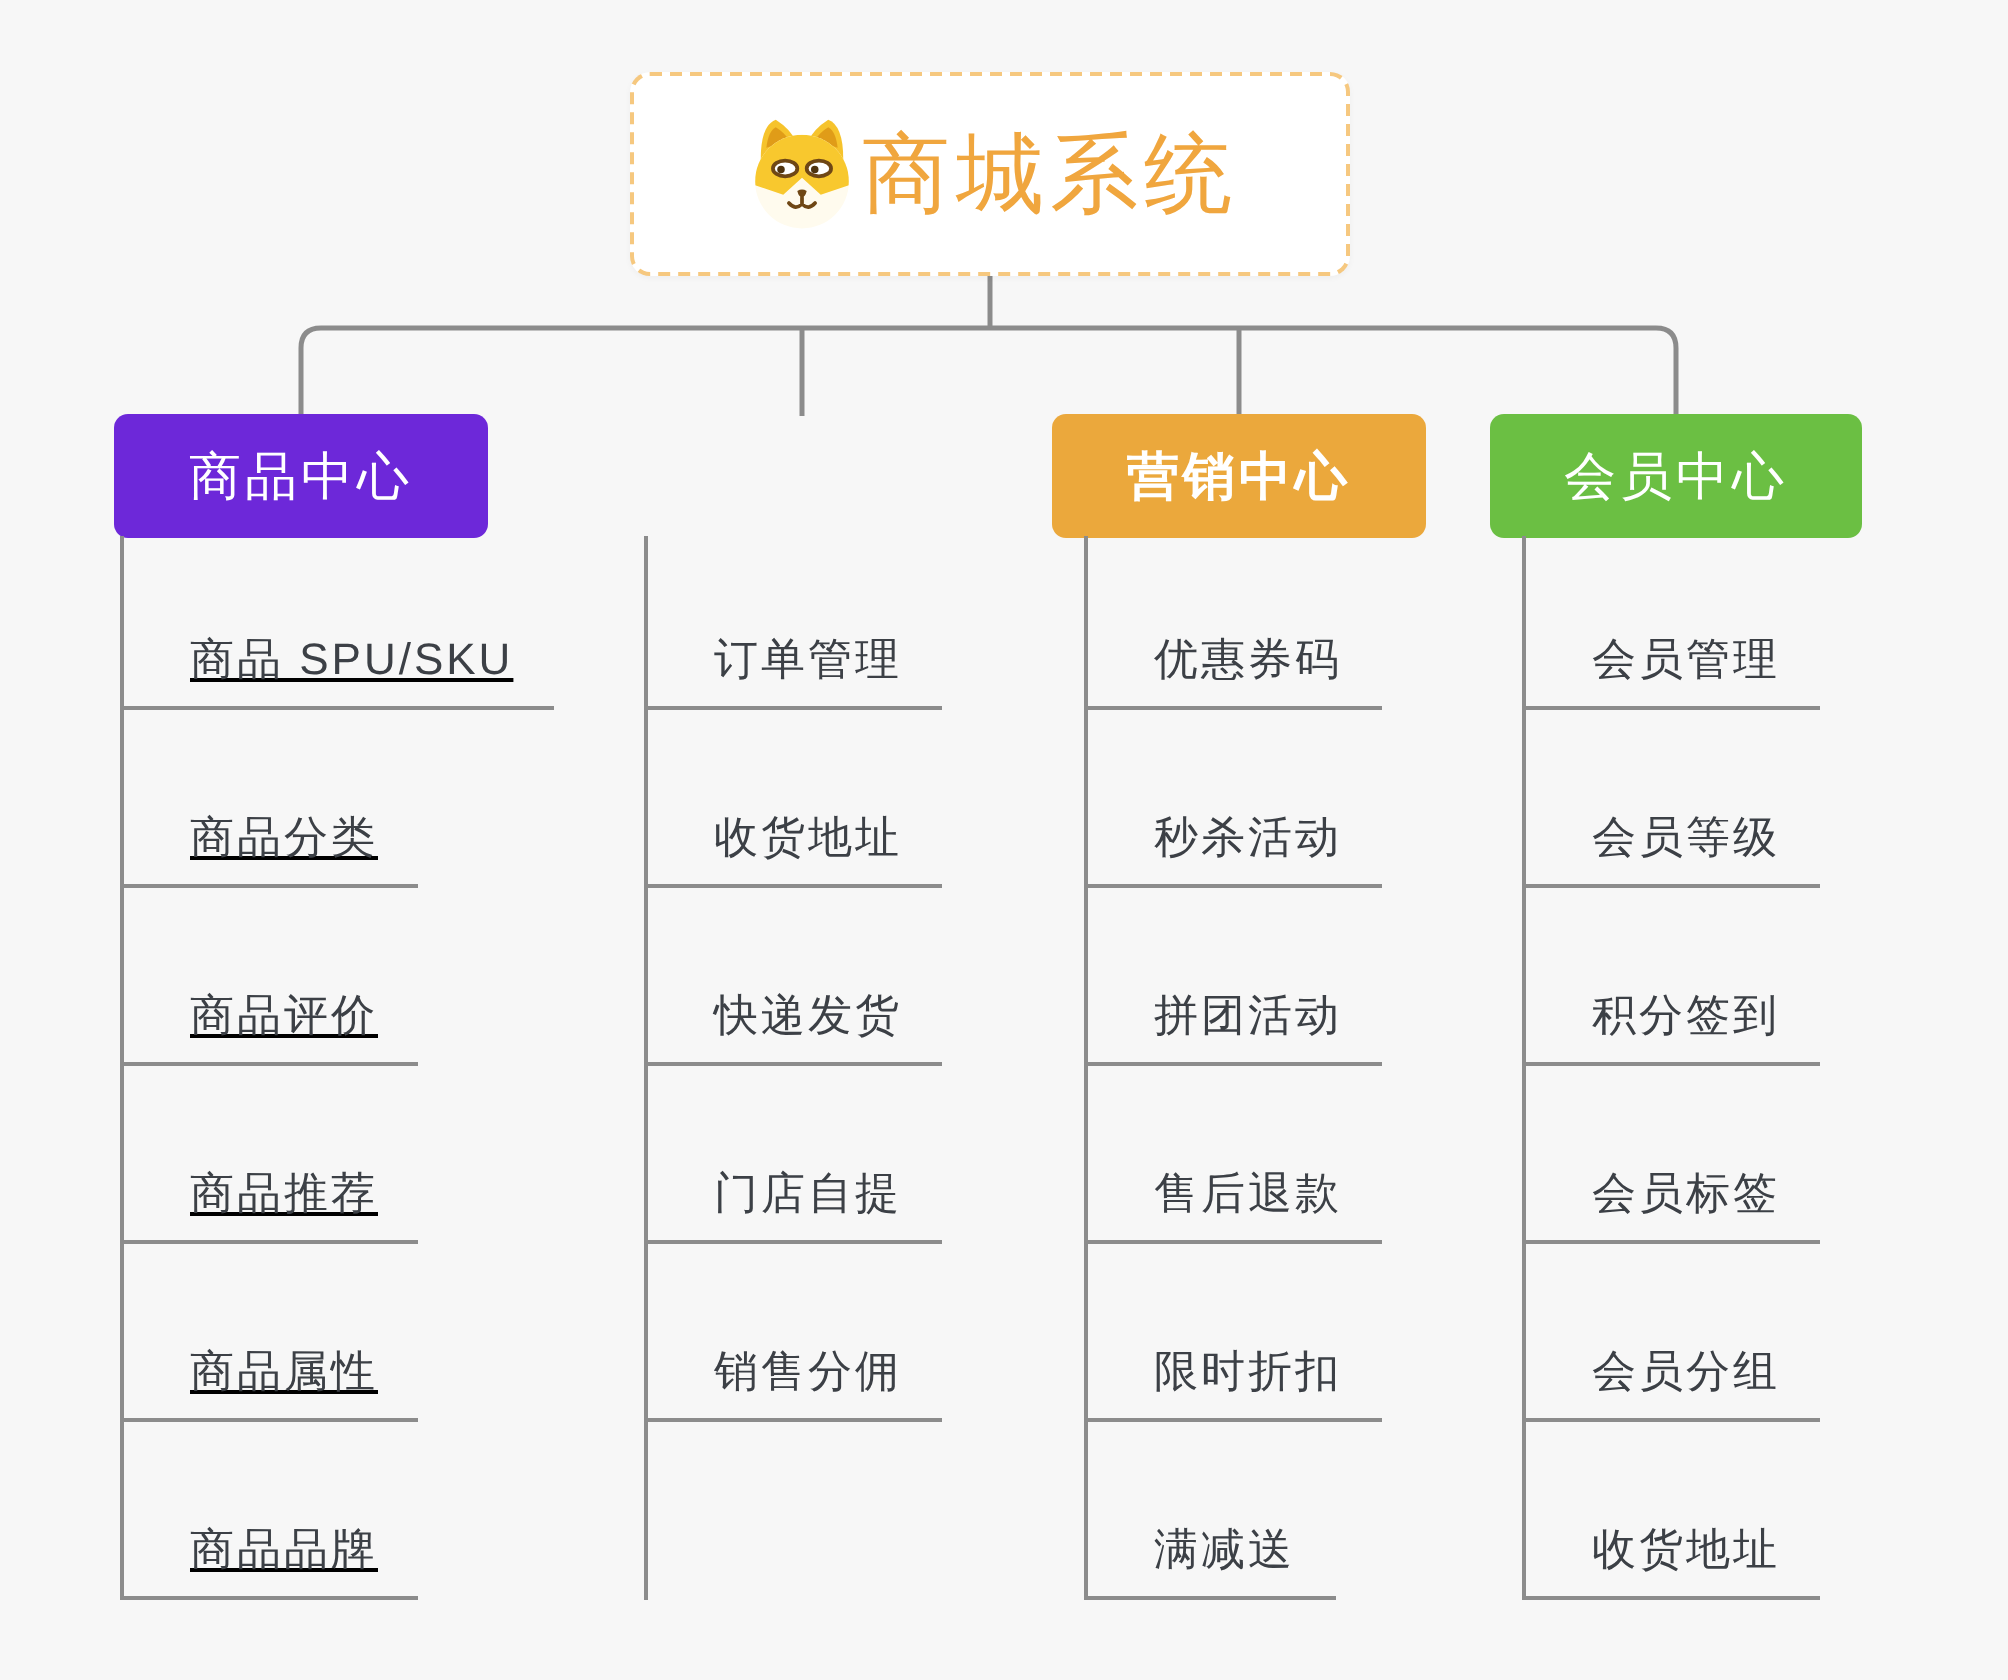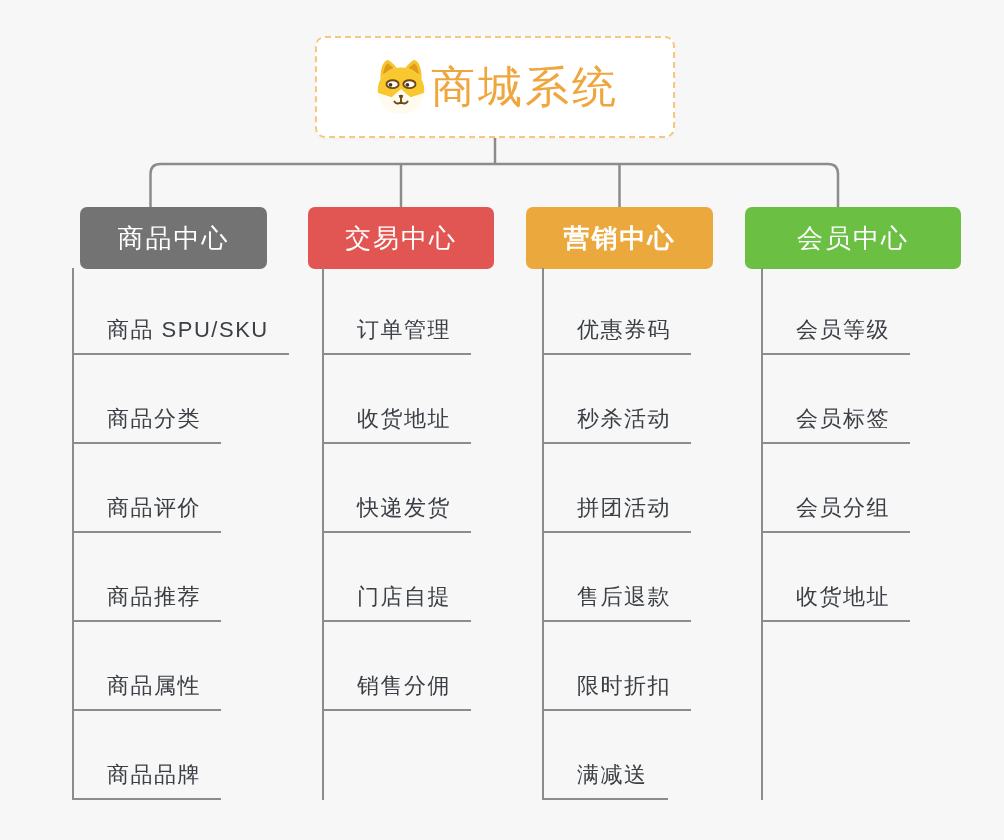--- a/index.html
+++ b/index.html
@@ -28,29 +28,29 @@
   
   .branch-box{
     position:absolute;top:207px;height:62px;border-radius:7px;
     color:#ffffff;font-size:26px;letter-spacing:2px;
     display:flex;align-items:center;justify-content:center;
     box-sizing:border-box;white-space:nowrap;
   }
   .b0{left:57px;width:187px;}
   .b1{left:308px;width:186px;}
   .b2{left:526px;width:187px;font-weight:bold;}
-  .b3{left:745px;width:216px;}
+  .b3{left:745px;width:186px;}
 
   
   .branch-col{
     position:absolute;top:268px;height:532px;
     border-left:2px solid #8c8c8c;
     box-sizing:border-box;
   }
-  .c0{left:72px;}
+  .c0{left:60px;text-decoration:underline;}
   .c1{left:322px;}
   .c2{left:542px;}
   .c3{left:761px;}
   .item{height:89px;display:flex;align-items:flex-end;}
   .item:first-child{height:87px;}
   .item-label{
     display:inline-block;white-space:nowrap;
     border-bottom:2px solid #8c8c8c;
     padding:0 20px 8px 33px;
     font-size:22px;letter-spacing:1.5px;color:#3c4046;
@@ -84,22 +84,21 @@
       <ellipse cx="23" cy="29" rx="6.5" ry="4.2" fill="#ffffff" stroke="#6f4715" stroke-width="2"></ellipse>
       <ellipse cx="41" cy="29" rx="6.5" ry="4.2" fill="#ffffff" stroke="#6f4715" stroke-width="2"></ellipse>
       <circle cx="20.8" cy="29.6" r="2" fill="#4f330f"></circle>
       <circle cx="38.8" cy="29.6" r="2" fill="#4f330f"></circle>
       <path d="M29.5 41 Q32 39.5 34.5 41 Q33.8 44 32 44.5 Q30.2 44 29.5 41 Z" fill="#6f4715"></path>
       <path d="M32 44.5 L32 48 M25 47.5 Q28.5 51.5 32 48 Q35.5 51.5 39 47.5" fill="none" stroke="#6f4715" stroke-width="2" stroke-linecap="round"></path>
     </svg>
     <span class="root-title">商城系统</span>
   </div>
 
-  <div class="branch-box b0" style="background-color: #737373; margin-left: 23px;">商品中心</div>
-  <div class="branch-box b1" style="background-color: rgb(225, 85, 82);">交易中心</div>
+  <div class="branch-box b0" style="background-color: #6d28d9;">商品中心</div>
   <div class="branch-box b2" style="background-color: rgb(235, 168, 60);">营销中心</div>
   <div class="branch-box b3" style="background-color: rgb(107, 191, 67);">会员中心</div>
 
   <div class="branch-col c0">
     <div class="item">
         <span class="item-label">商品 SPU/SKU</span>
       </div>
     <div class="item">
         <span class="item-label">商品分类</span>
       </div>
@@ -151,21 +150,27 @@
     <div class="item">
         <span class="item-label">限时折扣</span>
       </div>
     <div class="item">
         <span class="item-label">满减送</span>
       </div>
   </div>
 
   <div class="branch-col c3">
     <div class="item">
+        <span class="item-label">会员管理</span>
+      </div>
+    <div class="item">
         <span class="item-label">会员等级</span>
+      </div>
+    <div class="item">
+        <span class="item-label">积分签到</span>
       </div>
     <div class="item">
         <span class="item-label">会员标签</span>
       </div>
     <div class="item">
         <span class="item-label">会员分组</span>
       </div>
     <div class="item">
         <span class="item-label">收货地址</span>
       </div>

